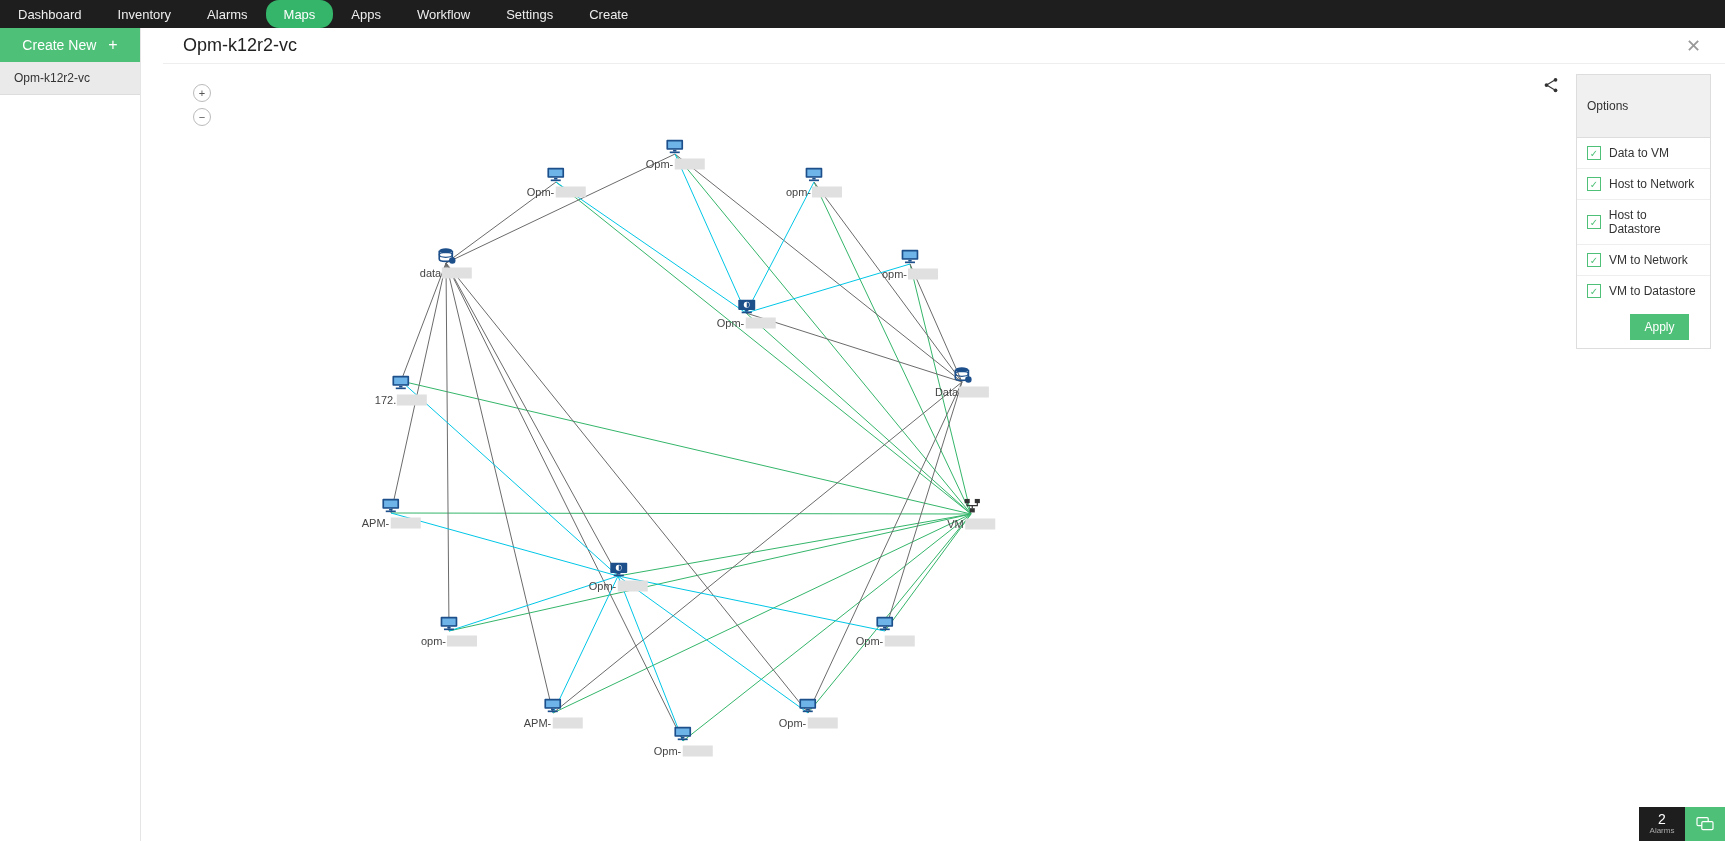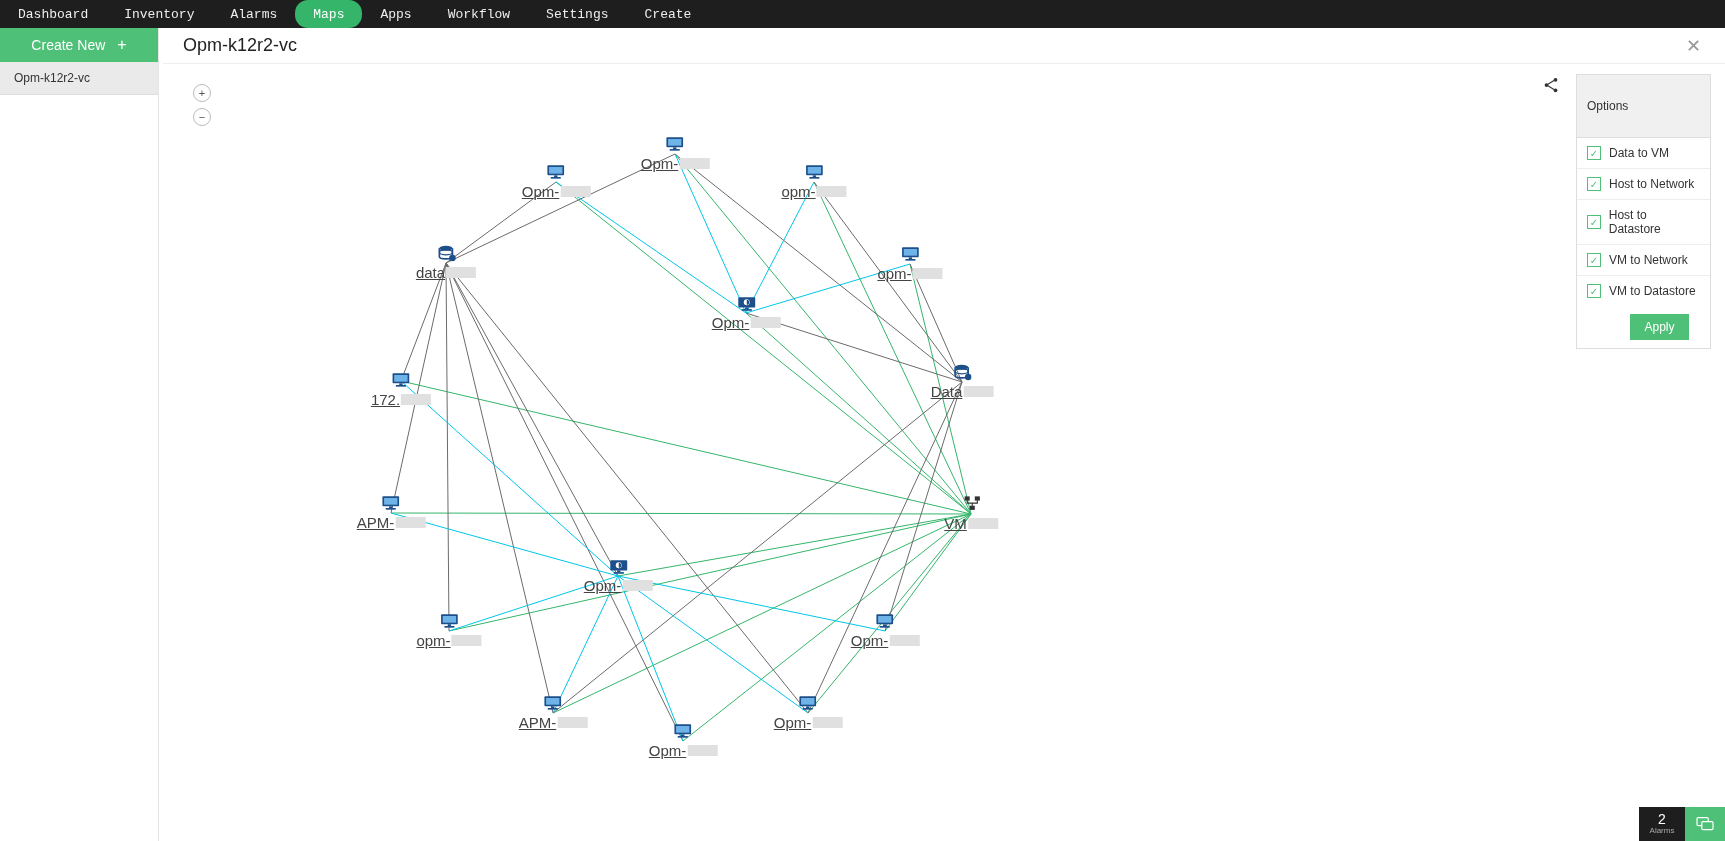--- a/index.html
+++ b/index.html
@@ -1,24 +1,24 @@
 <!DOCTYPE html>
 <html><head>
 <meta charset="utf-8">
 <style>
 * { box-sizing: border-box; margin: 0; padding: 0; }
 body { font-family: "Segoe UI", Arial, sans-serif; font-size: 13px; background: #fff; color: #333; overflow: hidden; width: 1725px; height: 841px; position: relative; }
 
 
 .topnav { background: #1e1e1e; height: 28px; display: flex; align-items: stretch; }
-.topnav .item { color: #eee; padding: 0 18px; display: flex; align-items: center; cursor: pointer; font-size: 13px; font-family: Liberation Mono, monospace; }
+.topnav .item { color: #eee; padding: 0 18px; display: flex; align-items: center; cursor: pointer; font-size: 13px; }
 .topnav .item.active { background: #34b56a; color: #fff; border-radius: 13px; }
 
 
-.leftpanel { position: absolute; top: 28px; left: 0; width: 159px; bottom: 0; background: #fff; border-right: 1px solid #e5e5e5; }
+.leftpanel { position: absolute; top: 28px; left: 0; width: 141px; bottom: 0; background: #fff; border-right: 1px solid #e5e5e5; }
 .create-btn { background: #4fc078; color: #fff; height: 34px; display: flex; align-items: center; justify-content: center; gap: 12px; cursor: pointer; font-size: 14px; }
 .create-btn .plus { font-size: 16px; font-weight: 300; }
 .maplist .mapitem { background: #eaeaea; padding: 9px 14px; font-size: 12px; cursor: pointer; border-bottom: 1px solid #ddd; }
 
 
 .main { position: absolute; top: 28px; left: 163px; right: 0; bottom: 0; background: #fff; }
 .maphdr { height: 36px; display: flex; align-items: center; padding: 0 20px; border-bottom: 1px solid #eee; }
 .maphdr h1 { font-size: 18px; font-weight: 400; color: #222; }
 .maphdr .closex { margin-left: auto; font-size: 18px; color: #999; cursor: pointer; padding: 4px; }
 
@@ -36,21 +36,21 @@
 .optpanel .ophdr { background: #f0f0f0; padding: 24px 10px; border-bottom: 1px solid #ddd; }
 .optpanel .oprow { padding: 8px 10px; display: flex; align-items: center; gap: 8px; border-bottom: 1px solid #eee; background: #fff; }
 .optpanel .oprow:last-of-type { border-bottom: none; }
 .optpanel .chk { width: 14px; height: 14px; border: 1px solid #4fc078; display: flex; align-items: center; justify-content: center; color: #4fc078; font-size: 10px; cursor: pointer; }
 .optpanel .applyrow { padding: 8px; text-align: center; background: #fff; }
 .optpanel .applybtn { background: #4fc078; color: #fff; border: none; padding: 6px 14px; cursor: pointer; font-size: 12px; margin-left: 32px; }
 
 
 .node { position: absolute; display: flex; flex-direction: column; align-items: center; z-index: 3; transform: translate(-50%, -50%); pointer-events: none; }
 .node .ico { width: 20px; height: 16px; margin-bottom: 3px; }
-.node .lbl { font-size: 15px; color: #444; display: flex; align-items: center; text-decoration: underline; }
+.node .lbl { font-size: 11px; color: #444; display: flex; align-items: flex-end; }
 .node .lbl .redact { display: inline-block; background: #e0e0e0; height: 11px; width: 30px; margin-left: 1px; }
 
 
 svg.edges { position: absolute; inset: 0; z-index: 1; }
 
 
 .brcorner { position: absolute; right: 0; bottom: 0; display: flex; z-index: 6; }
 .alarmbadge { background: #1e1e1e; color: #fff; width: 46px; height: 34px; display: flex; flex-direction: column; align-items: center; justify-content: center; cursor: pointer; line-height: 1.1; }
 .alarmbadge .num { font-size: 14px; }
 .alarmbadge .txt { font-size: 8px; color: #aaa; }

